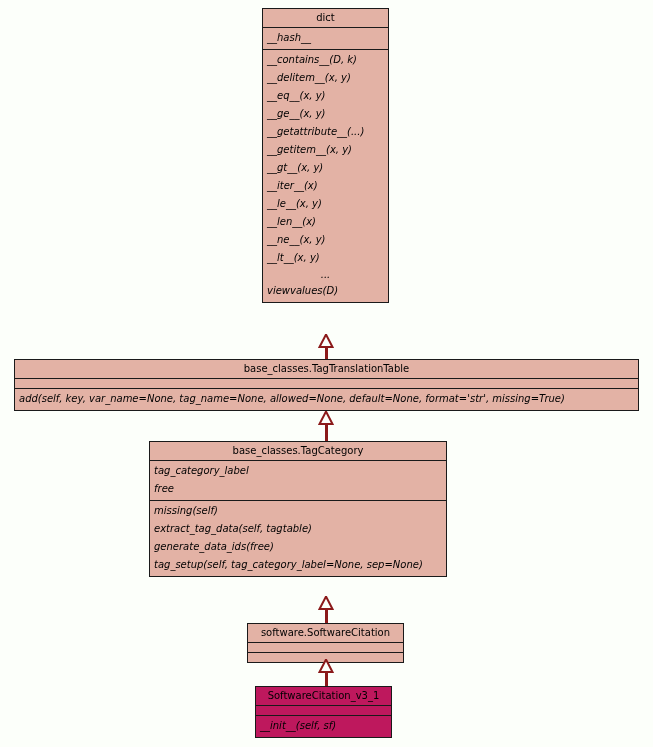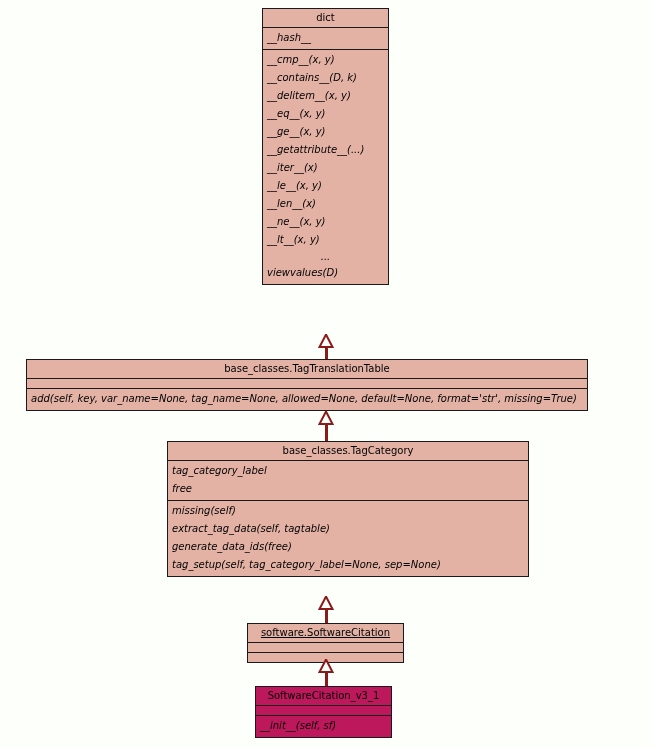--- a/index.html
+++ b/index.html
@@ -83,63 +83,64 @@
 <body>
 
 <div id="diagram-canvas">
 
   <div class="uml-class" style="left:262px; top:8px; width:127px;">
     <div class="class-title">dict</div>
     <div class="compartment">
       <div class="member">__hash__</div>
     </div>
     <div class="compartment">
-      <div class="member">__cmp__(x, y)</div>
       <div class="member">__contains__(D, k)</div>
       <div class="member">__delitem__(x, y)</div>
       <div class="member">__eq__(x, y)</div>
       <div class="member">__ge__(x, y)</div>
       <div class="member">__getattribute__(...)</div>
+      <div class="member">__getitem__(x, y)</div>
+      <div class="member">__gt__(x, y)</div>
       <div class="member">__iter__(x)</div>
       <div class="member">__le__(x, y)</div>
       <div class="member">__len__(x)</div>
       <div class="member">__ne__(x, y)</div>
       <div class="member">__lt__(x, y)</div>
       <div class="member ellipsis">...</div>
       <div class="member">viewvalues(D)</div>
     </div>
   </div>
 
   <div class="edge" style="left:318px; top:334px; width:16px; height:26px;">
     <div class="edge-line" style="left:6.5px; top:10px; height:17px;"></div>
     <div class="edge-arrow" style="left:0; top:0;">
       <svg width="16" height="14" viewBox="0 0 16 14">
         <polygon points="8,0.5 14.5,13 1.5,13" fill="#fcfffa" stroke="#8b1a1a" stroke-width="2"></polygon>
       </svg>
     </div>
   </div>
 
-  <div class="uml-class" style="left:26px; top:359px; width:562px;">
+  <div class="uml-class" style="left:14px; top:359px; width:625px;">
     <div class="class-title">base_classes.TagTranslationTable</div>
     <div class="compartment empty"></div>
     <div class="compartment">
       <div class="member">add(self, key, var_name=None, tag_name=None, allowed=None, default=None, format='str', missing=True)</div>
     </div>
   </div>
 
   <div class="edge" style="left:318px; top:411px; width:16px; height:31px;">
     <div class="edge-line" style="left:6.5px; top:10px; height:22px;"></div>
     <div class="edge-arrow" style="left:0; top:0;">
       <svg width="16" height="14" viewBox="0 0 16 14">
         <polygon points="8,0.5 14.5,13 1.5,13" fill="#fcfffa" stroke="#8b1a1a" stroke-width="2"></polygon>
       </svg>
     </div>
   </div>
 
-  <div class="uml-class" style="left:167px; top:441px; width:362px;">
+  <div class="uml-class" style="left:149px; top:441px; width:298px;">
     <div class="class-title">base_classes.TagCategory</div>
     <div class="compartment">
       <div class="member">tag_category_label</div>
       <div class="member">free</div>
     </div>
     <div class="compartment">
       <div class="member">missing(self)</div>
       <div class="member">extract_tag_data(self, tagtable)</div>
       <div class="member">generate_data_ids(free)</div>
       <div class="member">tag_setup(self, tag_category_label=None, sep=None)</div>
@@ -148,21 +149,21 @@
 
   <div class="edge" style="left:318px; top:596px; width:16px; height:28px;">
     <div class="edge-line" style="left:6.5px; top:10px; height:19px;"></div>
     <div class="edge-arrow" style="left:0; top:0;">
       <svg width="16" height="14" viewBox="0 0 16 14">
         <polygon points="8,0.5 14.5,13 1.5,13" fill="#fcfffa" stroke="#8b1a1a" stroke-width="2"></polygon>
       </svg>
     </div>
   </div>
 
-  <div class="uml-class" style="left:247px; top:623px; width:157px;text-decoration:underline;">
+  <div class="uml-class" style="left:247px; top:623px; width:157px;">
     <div class="class-title">software.SoftwareCitation</div>
     <div class="compartment empty"></div>
     <div class="compartment empty"></div>
   </div>
 
   <div class="edge" style="left:318px; top:659px; width:16px; height:28px;">
     <div class="edge-line" style="left:6.5px; top:10px; height:19px;"></div>
     <div class="edge-arrow" style="left:0; top:0;">
       <svg width="16" height="14" viewBox="0 0 16 14">
         <polygon points="8,0.5 14.5,13 1.5,13" fill="#fcfffa" stroke="#8b1a1a" stroke-width="2"></polygon>

